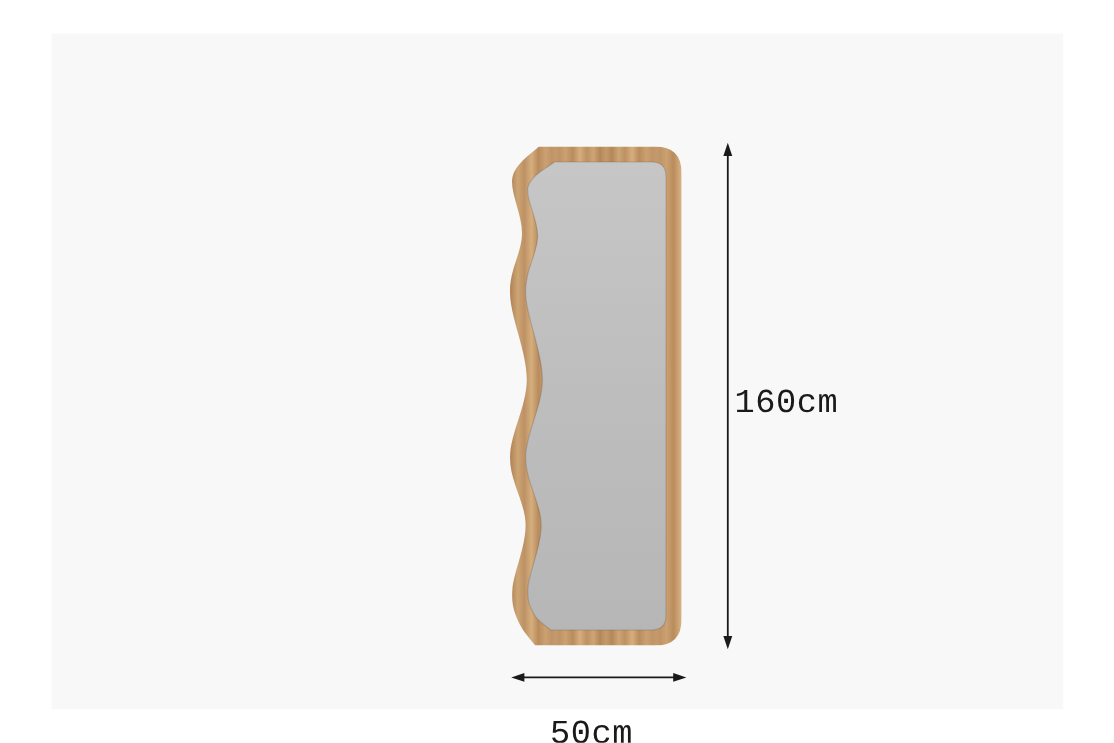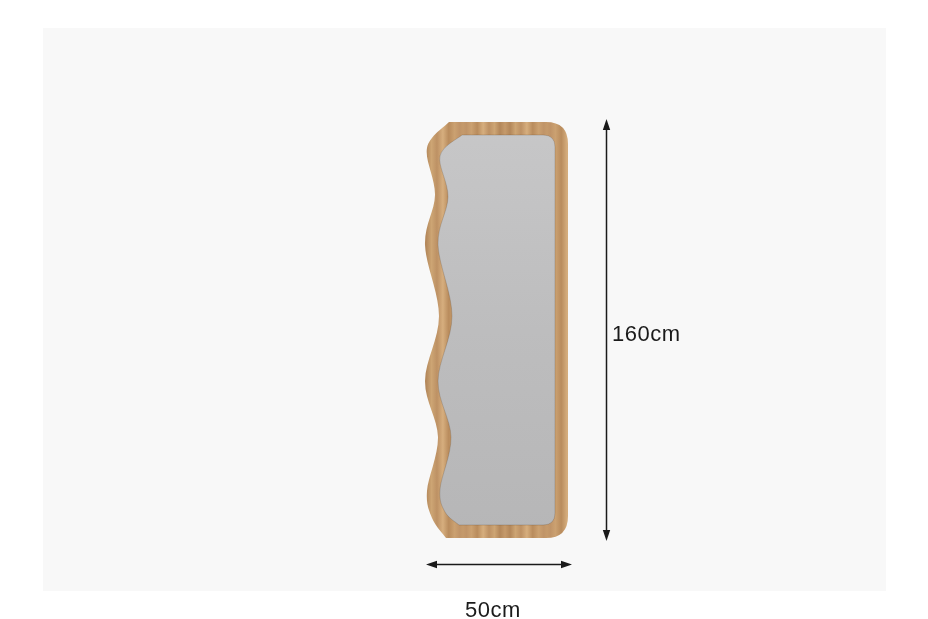--- a/index.html
+++ b/index.html
@@ -21,24 +21,25 @@
     position:absolute;
     left:43px;top:28px;width:843px;height:563px;
     background:var(--canvas-bg);
   }
   .mirror-svg{position:absolute;left:378px;top:94px;width:147px;height:416px;}
   .vdim-svg{position:absolute;left:552px;top:90px;width:24px;height:424px;}
   .hdim-svg{position:absolute;left:381px;top:529px;width:150px;height:16px;}
   .dim-label{
     position:absolute;
     color:var(--line);
-    font-size:22px;
+    font-size:28px;
     line-height:1;
     letter-spacing:0.5px;
     white-space:nowrap;
+    font-family:Liberation Mono, monospace;
   }
   .dim-label.height{left:569px;top:295px;}
   .dim-label.width{left:400px;top:571px;width:100px;text-align:center;}
 </style>
 </head>
 <body>
 
 <div class="canvas">
 
   <svg class="mirror-svg" viewBox="0 0 147 416" aria-hidden="true">

